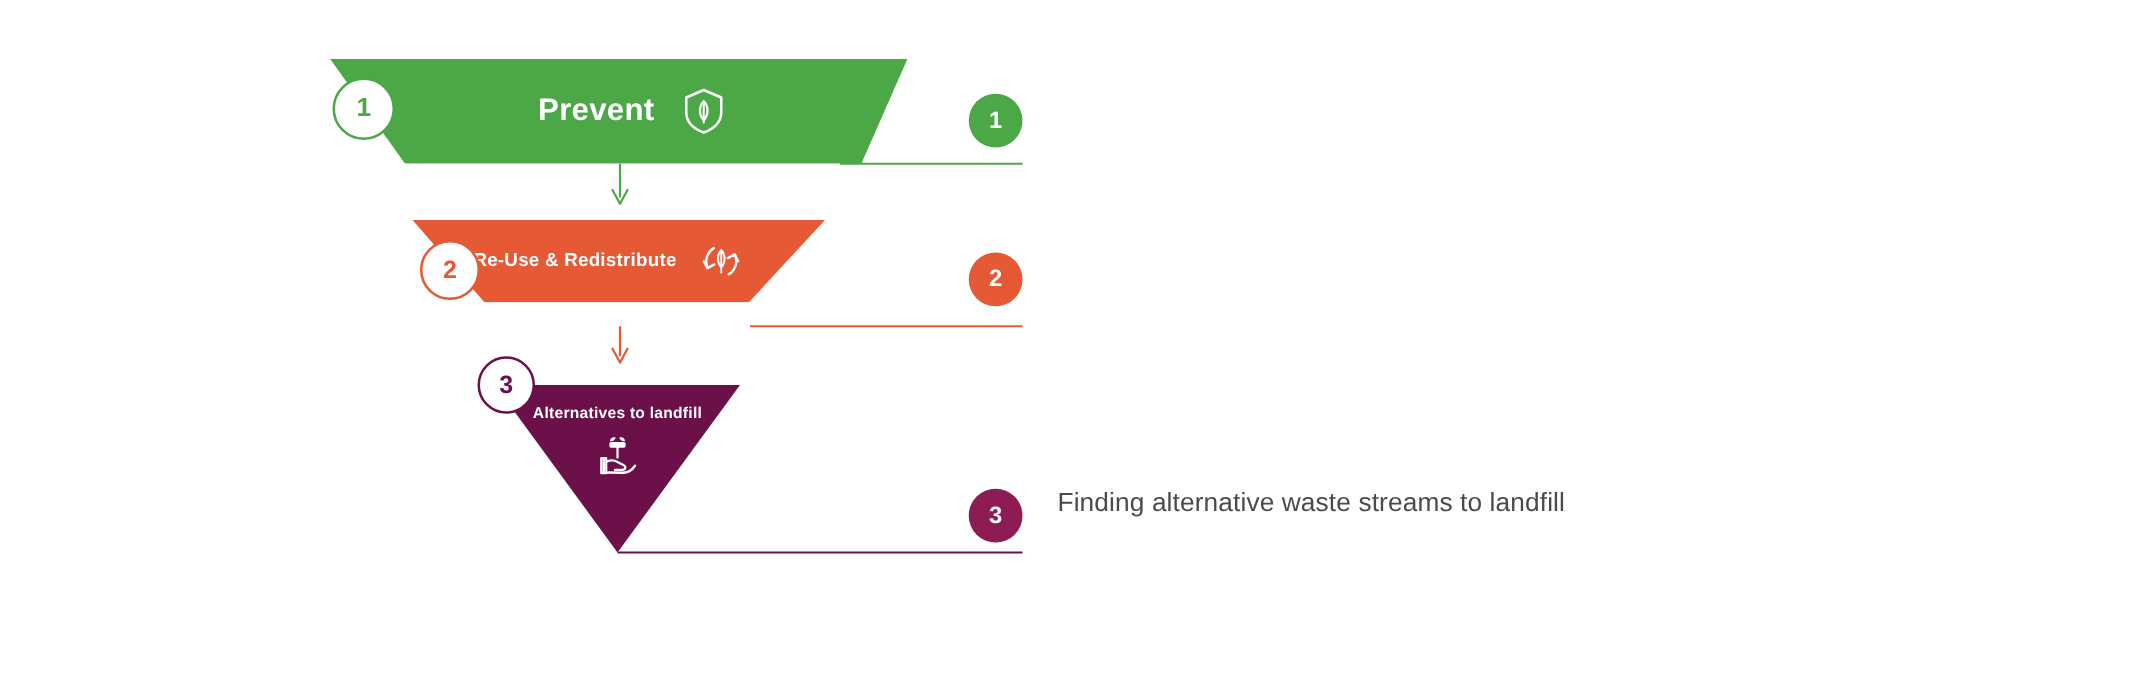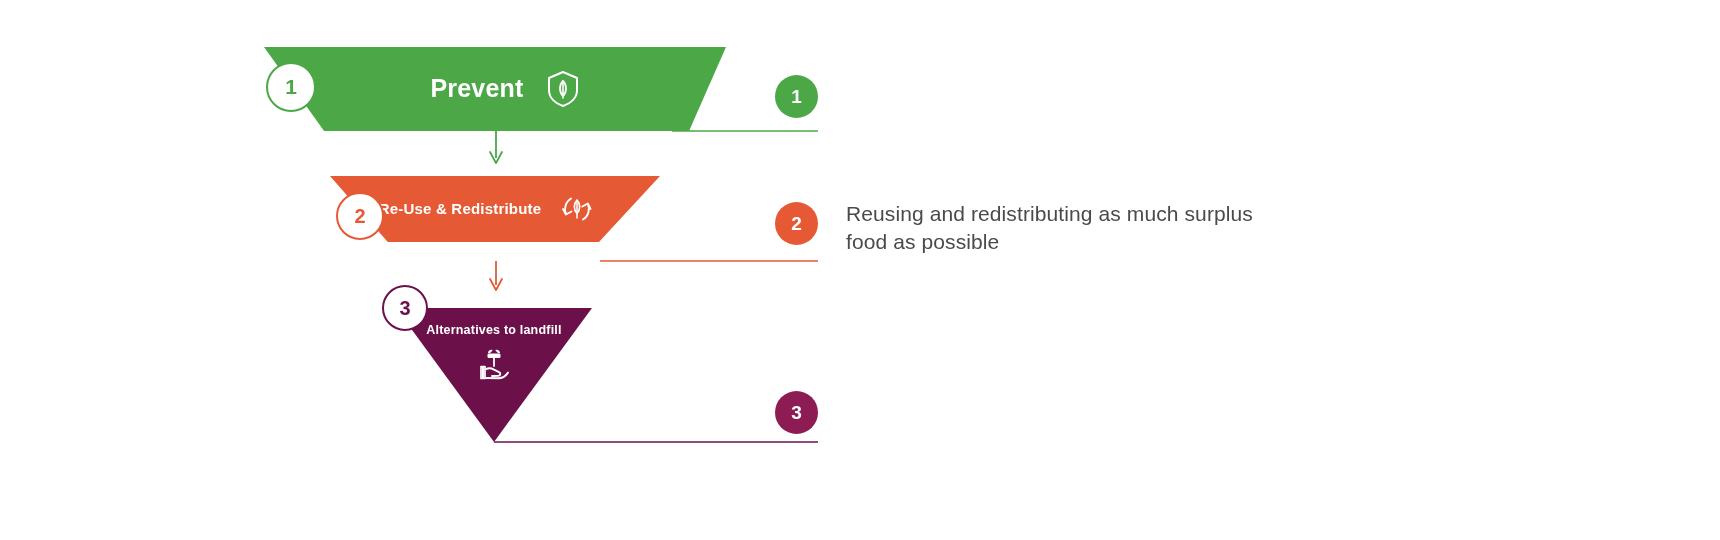--- a/index.html
+++ b/index.html
@@ -239,23 +239,22 @@
   <div class="desc-row desc-row-1">
     <div class="desc-badge badge-1">
       <span>1</span>
     </div>
   </div>
 
   <div class="desc-row desc-row-2">
     <div class="desc-badge badge-2">
       <span>2</span>
     </div>
-    <div class="desc-text">Reusing and redistributing as much surplus
-food as possible</div>
   </div>
 
   <div class="desc-row desc-row-3">
     <div class="desc-badge badge-3">
       <span>3</span>
     </div>
+    <div class="desc-text">Finding alternative waste streams to landfill</div>
   </div>
 
 </div>
 
 </body></html>

